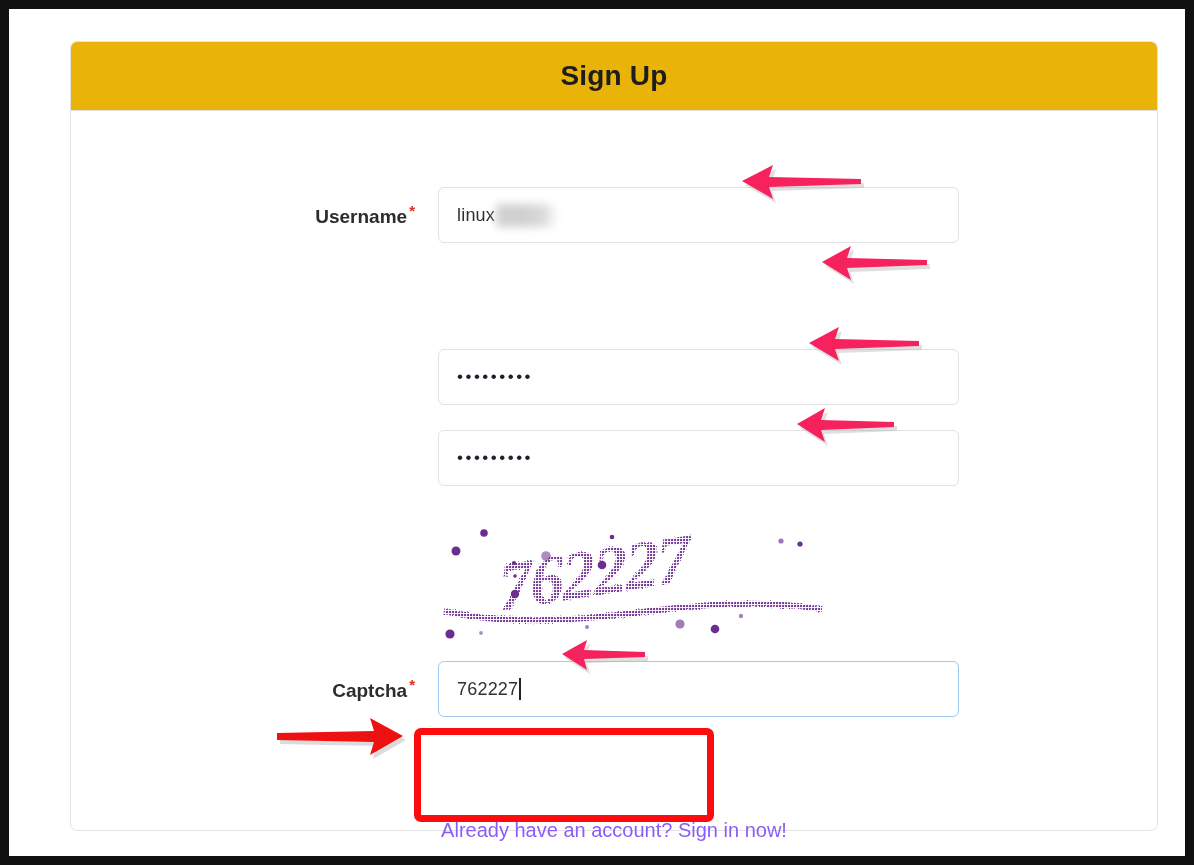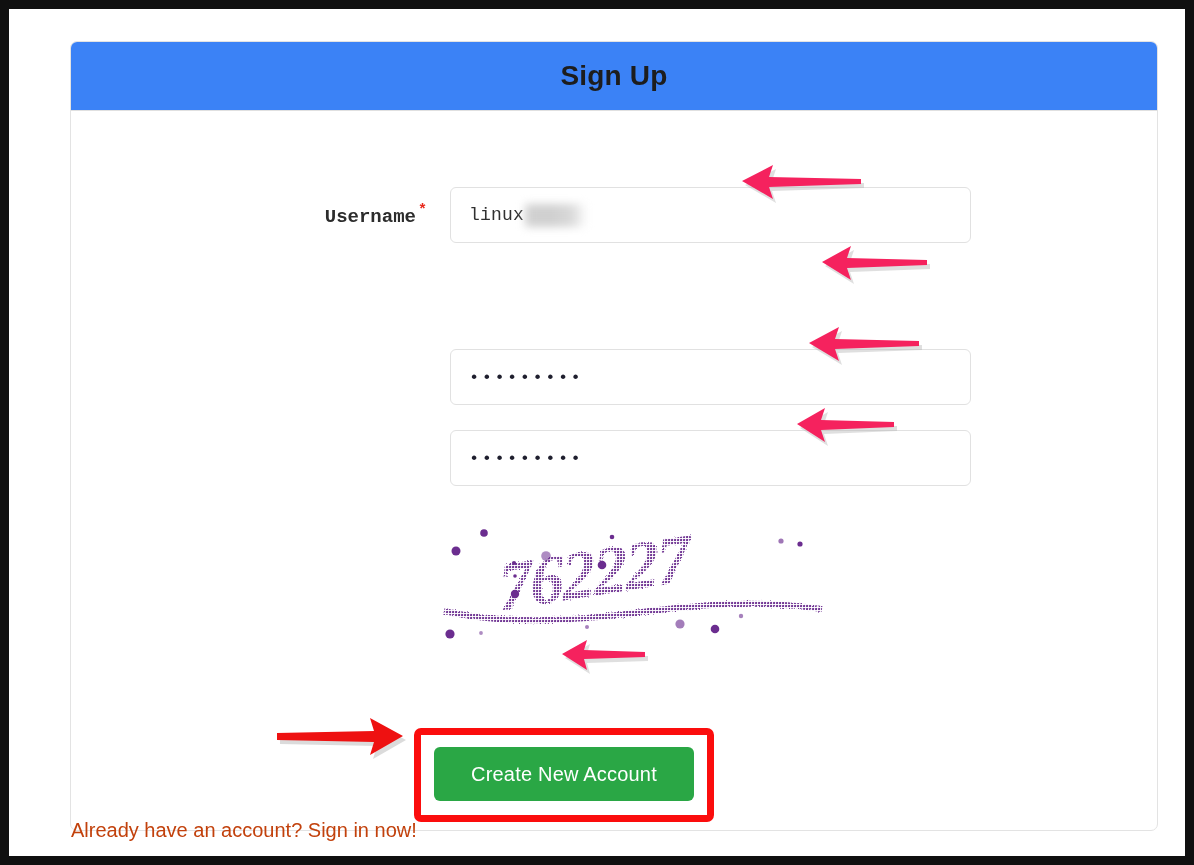--- a/index.html
+++ b/index.html
@@ -37,21 +37,21 @@
     top: 32px;
     width: 1088px;
     height: 790px;
     background: #ffffff;
     border: 1px solid #e3e3e3;
     border-radius: 7px;
   }
 
   .card-header {
     height: 69px;
-    background: #3b82f6;
+    background: #eab308;
     border-bottom: 1px solid #e0e0e0;
     border-radius: 6px 6px 0 0;
     display: flex;
     align-items: center;
     justify-content: center;
   }
 
   .card-title {
     font-size: 28px;
     font-weight: bold;
@@ -60,24 +60,23 @@
   }
 
   .card-body {
     position: relative;
     height: 719px;
   }
 
   
   .form-row {
     position: absolute;
-    left: 16px;
+    left: 4px;
     width: 100%;
     height: 56px;
-    font-family: Liberation Mono, monospace;
   }
 
   .row-username { top: 76px; }
   .row-email    { top: 157px; }
   .row-password { top: 238px; }
   .row-retype   { top: 319px; }
   .row-captcha  { top: 550px; }
 
   .field-label {
     position: absolute;
@@ -201,22 +200,23 @@
     border-radius: 7px;
     pointer-events: none;
   }
 
   
   .signin-link {
     position: absolute;
     left: 0;
     top: 708px;
     width: 100%;
+    text-align: center;
     font-size: 20px;
-    color: #c2410c;
+    color: #8b5cf6;
     text-decoration: none;
     cursor: pointer;
   }
 
   
   .arrow {
     position: absolute;
     pointer-events: none;
   }
 </style>
@@ -291,24 +291,30 @@
             <circle cx="178" cy="16" r="2.3"></circle>
             <circle cx="246" cy="103" r="4.6" opacity="0.62"></circle>
             <circle cx="281" cy="108" r="4.3"></circle>
             <circle cx="307" cy="95" r="2.2" opacity="0.6"></circle>
             <circle cx="347" cy="20" r="2.6" opacity="0.65"></circle>
             <circle cx="366" cy="23" r="2.6"></circle>
             <circle cx="112" cy="35" r="4.8" opacity="0.55"></circle>
           </g>
         </svg>
 
-
-        <div class="submit-wrap">
-          <button class="submit-button">Create New Account</button>
+        <div class="form-row row-captcha">
+          <div class="field-label">
+            <span>Captcha</span><span class="req-star">*</span>
+          </div>
+          <div class="field-input focused">
+            <span class="input-text">762227</span>
+              <span class="caret"></span>
+          </div>
         </div>
+
         <div class="highlight-box"></div>
 
         <a class="signin-link">Already have an account? Sign in now!</a>
 
       </div>
     </div>
 
     <svg class="arrow" style="left:728px; top:148px;" width="135" height="52">
       <g transform="translate(2,3)">
         <path d="M3,21 L34,5 L30,17 L122,19 L122,24 L30,27 L34,39 Z" fill="#b9b9b9" opacity="0.45" transform="translate(3,4)"></path>

